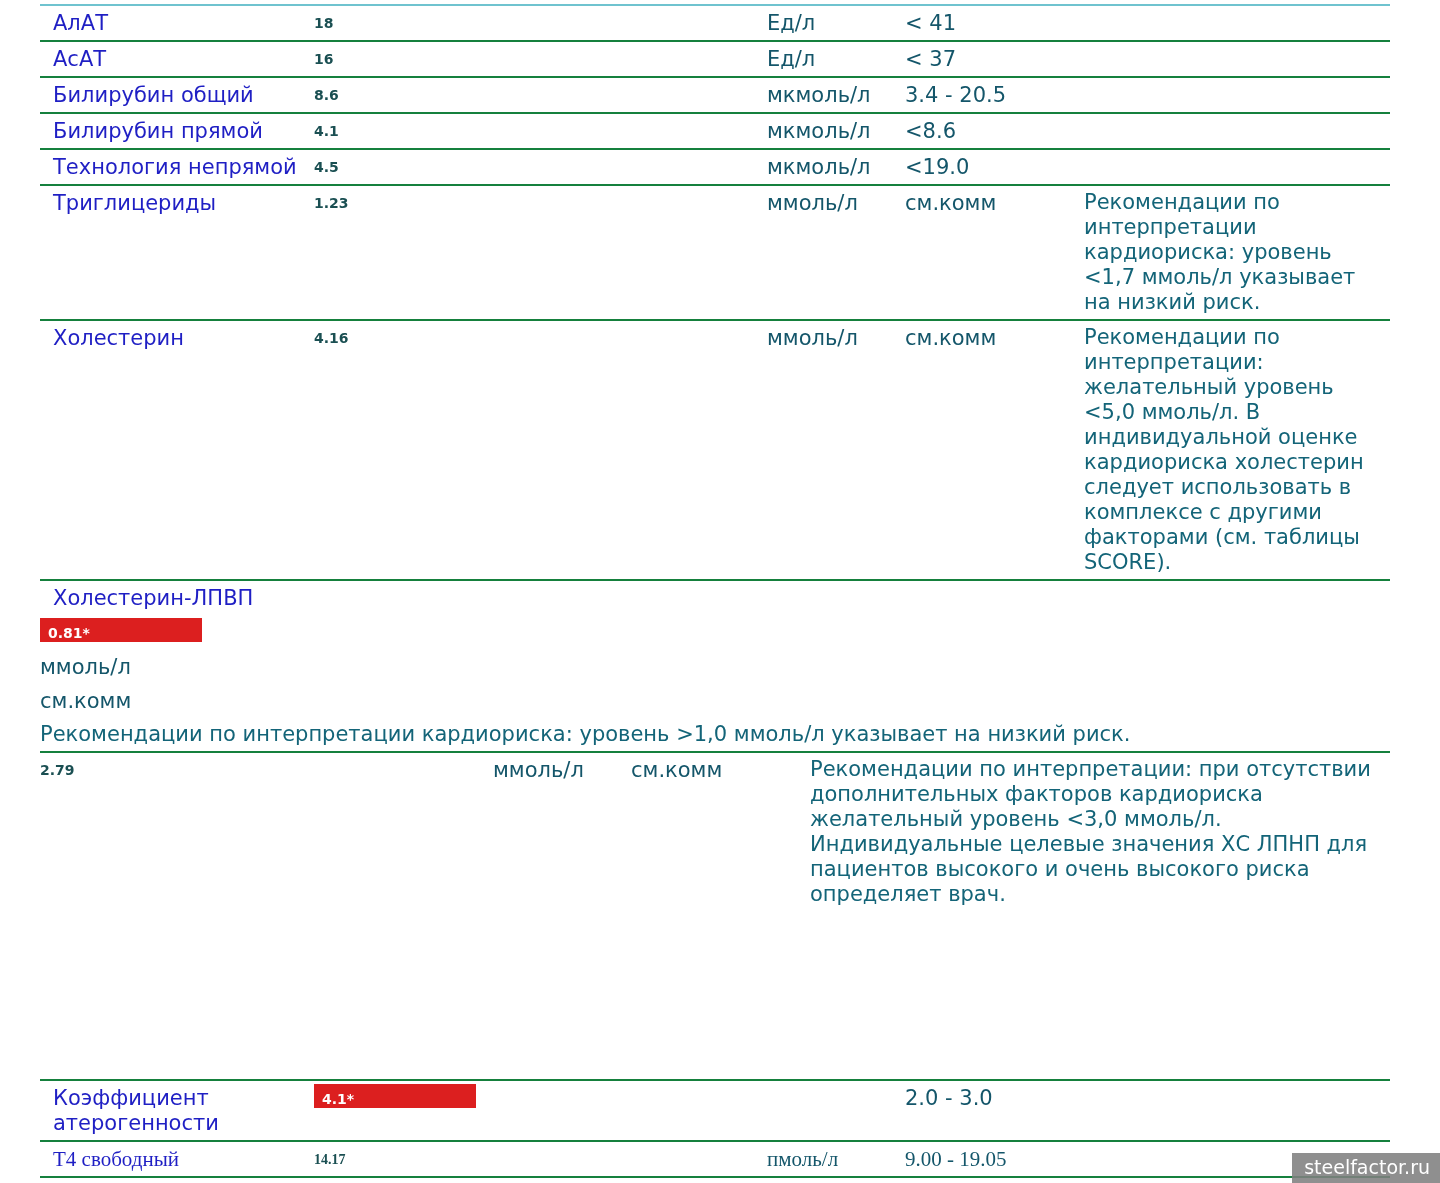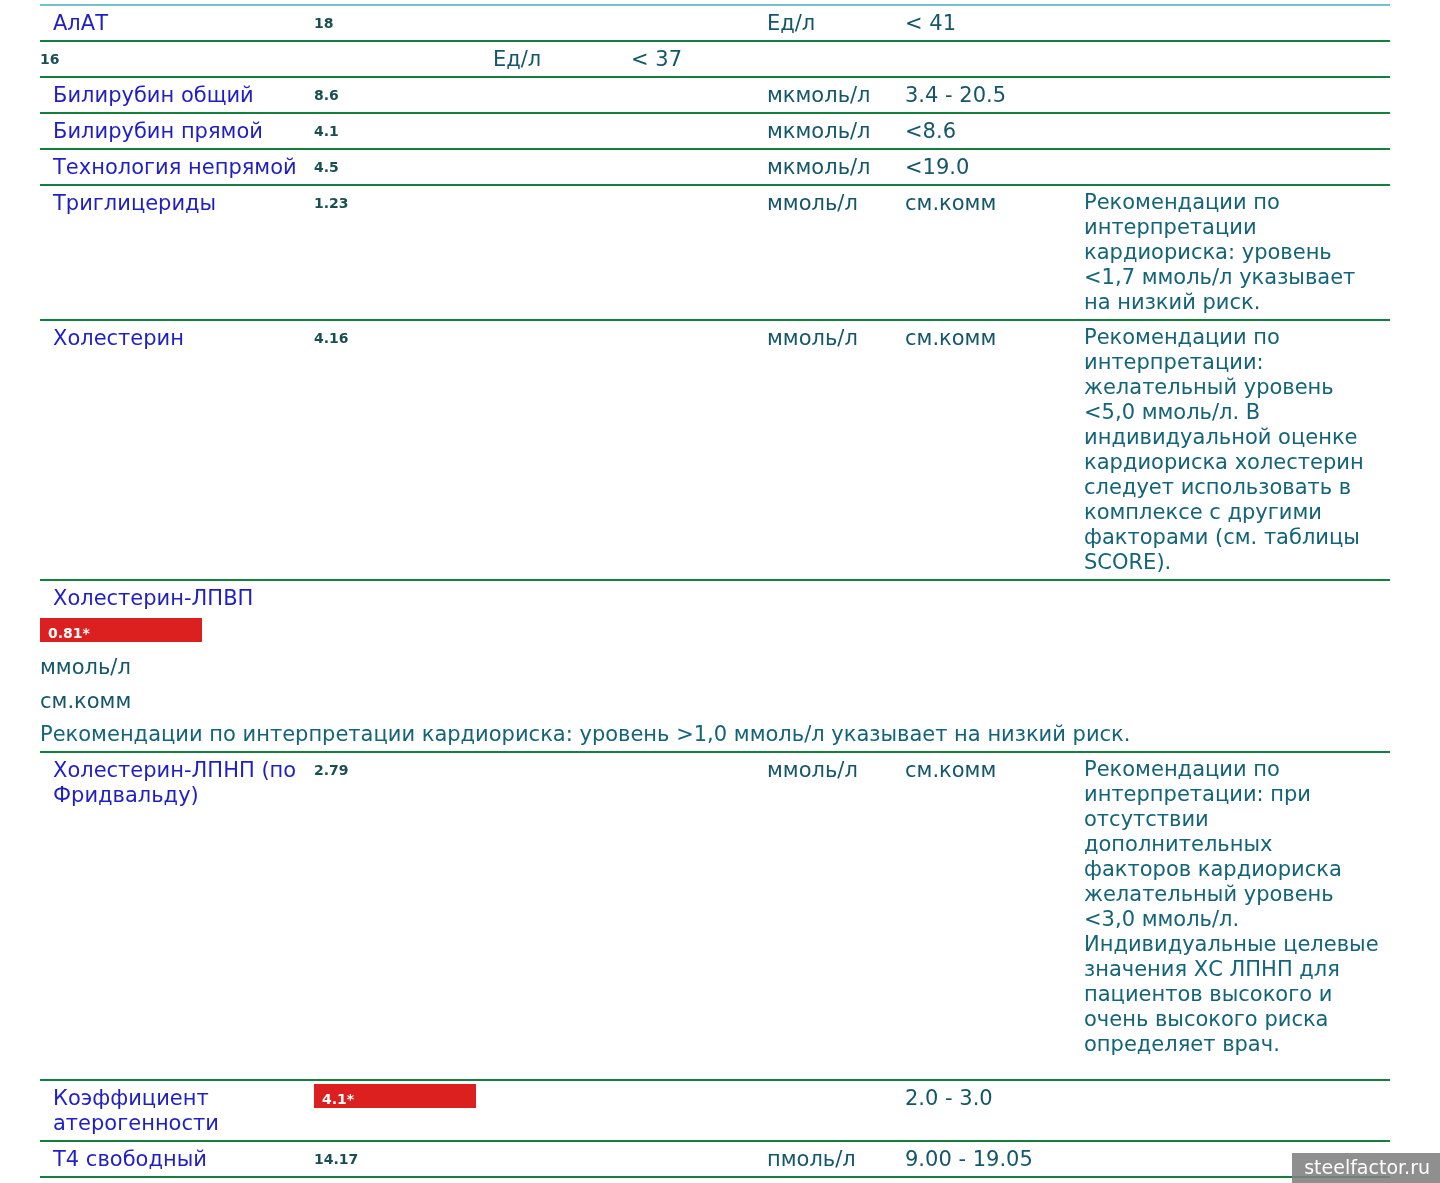--- a/index.html
+++ b/index.html
@@ -16,39 +16,40 @@
   .c-range  { width:179px; padding:5px 0 4px 0; color:#14566a; }
   .c-comment{ flex:1; padding:4px 4px 4px 0; color:#136478; }
   .chip { display:inline-block; background:#dc1f1f; color:#ffffff; width:162px;
           height:24px; line-height:30px; padding-left:8px; margin-top:-2px; }
   .h-s  { min-height:35px; }
   .h-tg { min-height:127px; }
   .h-ch { min-height:251px; }
   .h-hdl{ min-height:129px;flex-direction:column; }
   .h-ldl{ min-height:328px; }
   .h-ka { min-height:55px; }
-  .h-t4 { min-height:36px; }
+  .h-t4 { min-height:36px;font-family:Liberation Serif, serif; }
   .h-ttg{ min-height:44px; }
   .watermark { position:absolute; right:0; bottom:0; background:rgba(128,128,128,0.88);
                color:#ffffff; font-size:19px; line-height:25px; padding:2px 10px 3px 12px; }
 </style>
 </head>
 <body>
 
 <div class="lab-table">
 
   <div class="row h-s">
     <div class="cell c-name">АлАТ</div>
     <div class="cell c-value">18</div>
     <div class="cell c-unit">Ед/л</div>
     <div class="cell c-range">&lt; 41</div>
     <div class="cell c-comment"></div>
   </div>
 
   <div class="row h-s">
+    <div class="cell c-name">АсАТ</div>
     <div class="cell c-value">16</div>
     <div class="cell c-unit">Ед/л</div>
     <div class="cell c-range">&lt; 37</div>
     <div class="cell c-comment"></div>
   </div>
 
   <div class="row h-s">
     <div class="cell c-name">Билирубин общий</div>
     <div class="cell c-value">8.6</div>
     <div class="cell c-unit">мкмоль/л</div>
@@ -90,21 +91,20 @@
 
   <div class="row h-hdl">
     <div class="cell c-name">Холестерин-ЛПВП</div>
     <div class="cell c-value"><span class="chip">0.81*</span></div>
     <div class="cell c-unit">ммоль/л</div>
     <div class="cell c-range">см.комм</div>
     <div class="cell c-comment">Рекомендации по интерпретации кардиориска: уровень &gt;1,0 ммоль/л указывает на низкий риск.</div>
   </div>
 
   <div class="row h-ldl">
-    <div class="cell c-name">Холестерин-ЛПНП (по Фридвальду)</div>
     <div class="cell c-value">2.79</div>
     <div class="cell c-unit">ммоль/л</div>
     <div class="cell c-range">см.комм</div>
     <div class="cell c-comment">Рекомендации по интерпретации: при отсутствии дополнительных факторов кардиориска желательный уровень &lt;3,0 ммоль/л. Индивидуальные целевые значения ХС ЛПНП для пациентов высокого и очень высокого риска определяет врач.</div>
   </div>
 
   <div class="row h-ka">
     <div class="cell c-name">Коэффициент атерогенности</div>
     <div class="cell c-value"><span class="chip">4.1*</span></div>
     <div class="cell c-unit"></div>

